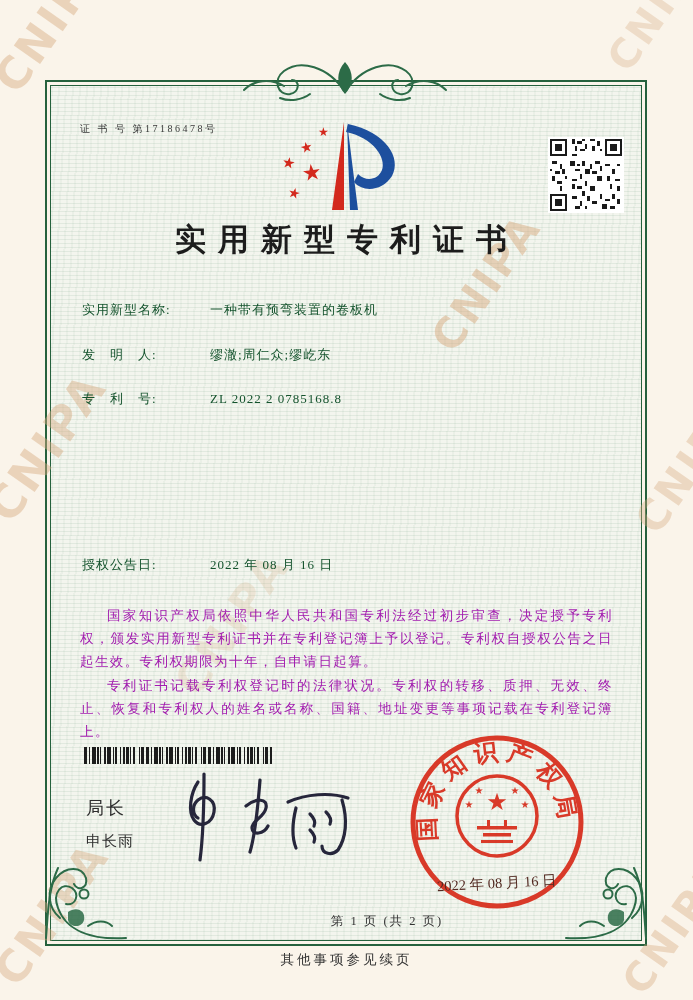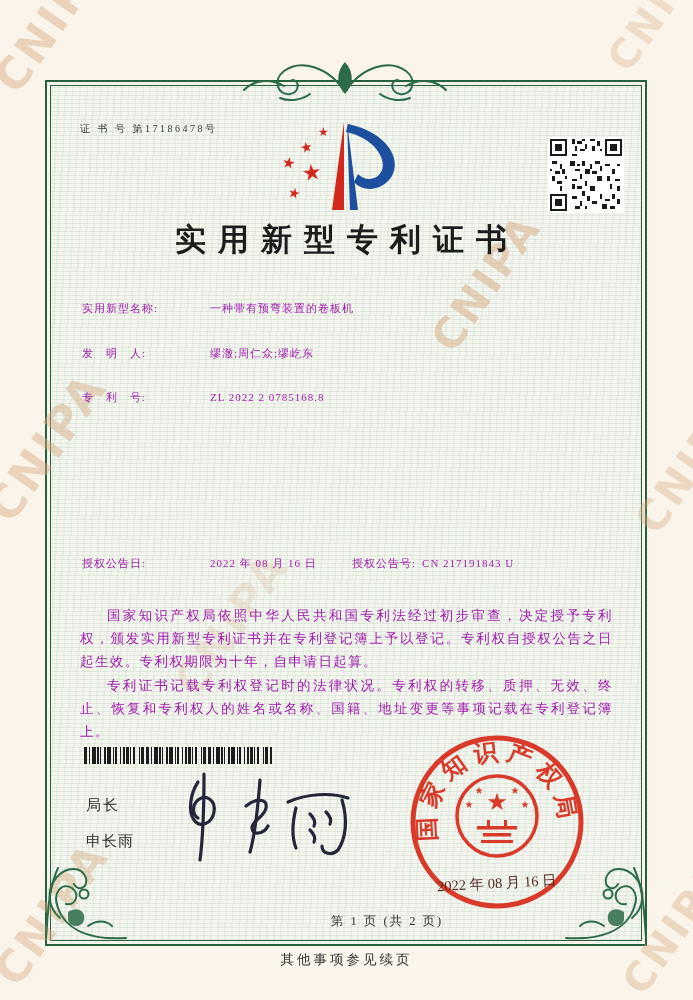--- a/index.html
+++ b/index.html
@@ -26,28 +26,28 @@
       repeating-linear-gradient(93deg, rgba(70,130,90,0.05) 0 2px, transparent 2px 7px);
   }
   .orn{position:absolute;z-index:2;}
   .content{position:absolute;z-index:3;}
   .cert-no{left:80px;top:122px;font-size:10px;letter-spacing:2.5px;color:#3a3a3a;}
   .logo{left:270px;top:118px;width:156px;height:98px;}
   .logo .star{position:absolute;color:#d3291d;font-family:"DejaVu Sans",sans-serif;line-height:1;}
   .qr{left:548px;top:137px;width:72px;height:72px;background:#fff;padding:2px;}
   .title{left:45px;top:219px;width:598px;text-align:center;font-size:31px;font-weight:bold;
          letter-spacing:12px;padding-left:6px;box-sizing:border-box;color:#1c1c1c;}
-  .row{font-size:11px;letter-spacing:1px;color:#a21caf;white-space:nowrap;}
+  .row{font-size:13px;letter-spacing:1px;color:#14532d;white-space:nowrap;}
   .lbl{display:inline-block;min-width:122px;}
   .val{margin-left:6px;}
   .paras{left:80px;top:604px;width:533px;font-size:13.5px;line-height:1.72;
          letter-spacing:1.4px;color:#a21caf;text-align:justify;}
   .paras p{margin:0;text-indent:2em;}
   .barcode{left:84px;top:747px;width:188px;height:17px;}
-  .sig-title{left:86px;top:796px;font-size:15px;letter-spacing:2px;}
+  .sig-title{left:86px;top:796px;font-size:18px;letter-spacing:2px;}
   .sig-name{left:86px;top:832px;font-size:15px;letter-spacing:1px;}
   .signature{left:160px;top:768px;width:215px;height:100px;}
   .seal{left:407px;top:732px;width:180px;height:180px;opacity:.95;}
   .page-num{left:54px;top:913px;width:666px;text-align:center;font-size:12.5px;letter-spacing:2px;color:#333;}
   .note{left:0;top:951px;width:693px;text-align:center;font-size:13.5px;letter-spacing:3px;color:#333;}
 </style>
 </head>
 <body>
 
 <div class="page">
@@ -194,23 +194,20 @@
   </div>
   <div class="content row" style="left:82px;top:346px">
     <span class="lbl">发　明　人:</span><span class="val">缪澈;周仁众;缪屹东</span>
   </div>
   <div class="content row" style="left:82px;top:390px">
     <span class="lbl">专　利　号:</span><span class="val">ZL 2022 2 0785168.8</span>
   </div>
   <div class="content row" style="left:82px;top:556px">
     <span class="lbl">授权公告日:</span><span class="val">2022 年 08 月 16 日</span>
   </div>
-  <div class="content row" style="left:352px;top:556px">
-    <span class="lbl" style="min-width:auto">授权公告号:</span><span class="val">CN 217191843 U</span>
-  </div>
 
   <div class="content paras">
     <p>国家知识产权局依照中华人民共和国专利法经过初步审查，决定授予专利权，颁发实用新型专利证书并在专利登记簿上予以登记。专利权自授权公告之日起生效。专利权期限为十年，自申请日起算。</p>
     <p>专利证书记载专利权登记时的法律状况。专利权的转移、质押、无效、终止、恢复和专利权人的姓名或名称、国籍、地址变更等事项记载在专利登记簿上。</p>
   </div>
 
   <svg class="content barcode" viewBox="0 0 188 17">
     <path d="M0 8.5 H188" stroke="#1c1c1c" stroke-width="17" stroke-dasharray="3 2 1 2 4 1 2 1 1 3 2 1 4 2 1 1 2 3 1 2 2 1 3 1 1 2 2 4 1 1 3 2"></path>
   </svg>
 

